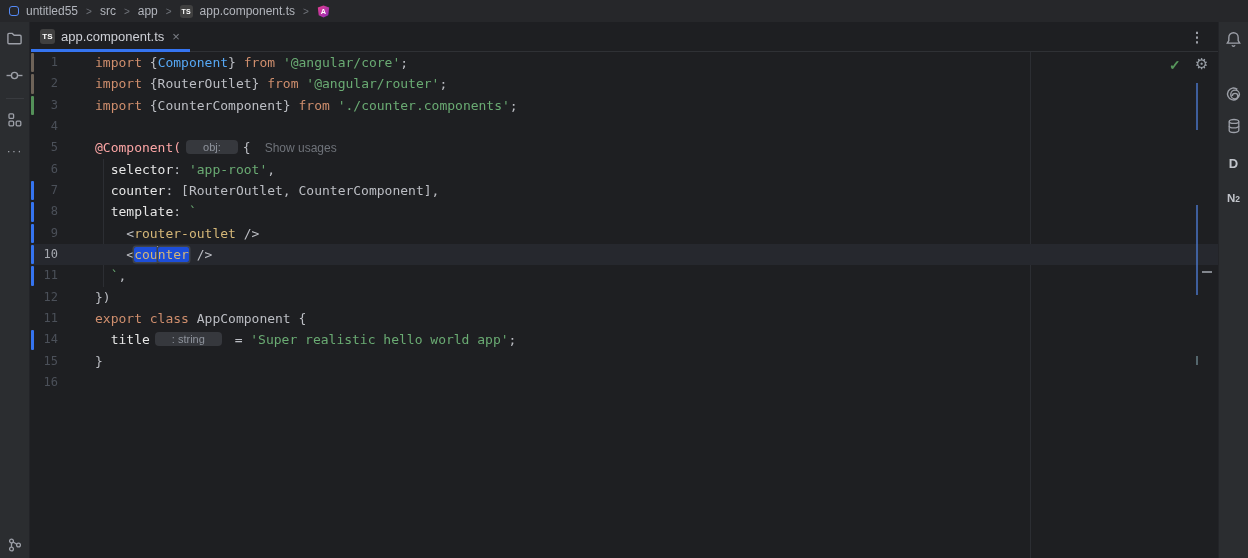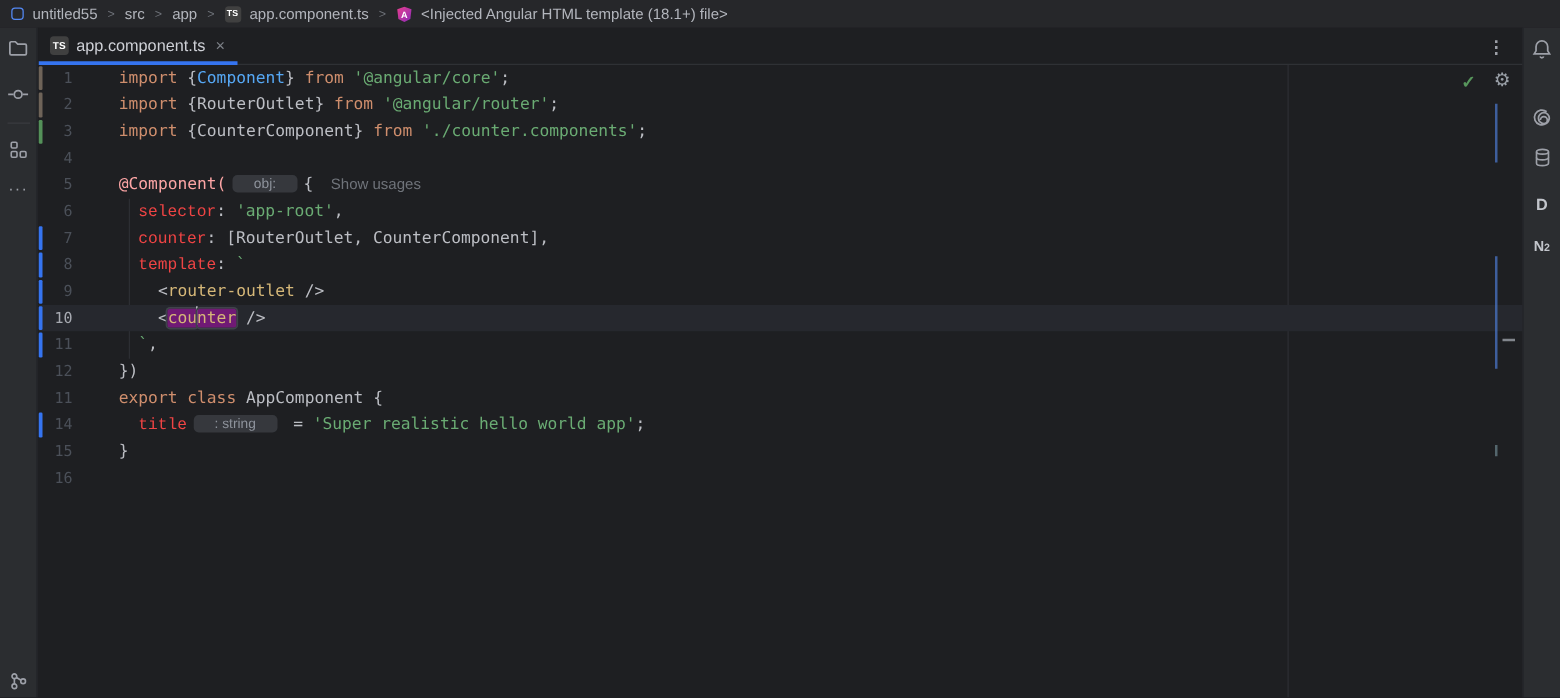--- a/index.html
+++ b/index.html
@@ -90,25 +90,25 @@
   .g-gray { background:#6e6358; }
   .lnum {
     position:absolute; left:0; width:27px; text-align:right;
     color:#4b5059; font-size:12px;
   }
   .line.active .lnum { color:#a6a9b0; }
   .codetext { position:absolute; left:64px; white-space:pre; }
   .tok.kw   { color:#cf8e6d; }
   .tok.cls  { color:#56a8f5; }
   .tok.str  { color:#6aab73; }
-  .tok.prop { color:#ef4444;font-family:Liberation Mono, monospace; }
+  .tok.prop { color:#e5e5e5; }
   .tok.deco { color:#fca5a5; }
   .tok.tag  { color:#d5b778; }
   .tok.pln  { color:#bcbec4; }
-  .tok.hl   { background:#701a75; border-radius:2px; box-shadow:0 0 0 1.5px #3f434a; }
+  .tok.hl   { background:#1d4ed8; border-radius:2px; box-shadow:0 0 0 1.5px #3f434a; }
   .pill {
     display:inline-block; background:#36383d; color:#8e939c;
     font-family:"Liberation Sans", sans-serif; font-size:11px; line-height:14px;
     border-radius:4px; padding:0 17px; margin:0 5px; vertical-align:1px;
   }
   .hint {
     color:#6f737a; font-family:"Liberation Sans", sans-serif; font-size:12px;
     margin-left:14px;
   }
   .caret {
@@ -150,21 +150,20 @@
   <svg class="ng-icon" viewBox="0 0 16 16">
     <defs>
       <linearGradient id="nggrad" x1="0" y1="0" x2="1" y2="1">
         <stop offset="0" stop-color="#e93e8f"></stop>
           <stop offset="1" stop-color="#8a2bb8"></stop>
       </linearGradient>
     </defs>
     <path d="M8 0.5 L15 3 L13.9 12.6 L8 15.5 L2.1 12.6 L1 3 Z" fill="url(#nggrad)"></path>
     <text x="8" y="11.2" text-anchor="middle" font-size="9" font-weight="bold" fill="#fff" font-family="Liberation Sans, sans-serif">A</text>
   </svg>
-  <span class="crumb">&lt;Injected Angular HTML template (18.1+) file&gt;</span>
 </div>
 
 <div class="stripe left">
   <div class="stripe-btn" style="margin-top:4px">
     <svg width="17" height="17" viewBox="0 0 16 16">
       <path d="M1.8 4.2 a1 1 0 0 1 1-1 h3.1 l1.8 1.8 h5.5 a1 1 0 0 1 1 1 v6 a1 1 0 0 1 -1 1 h-10.4 a1 1 0 0 1 -1 -1 z"></path>
     </svg>
   </div>
   <div class="stripe-btn" style="margin-top:13px">
     <svg width="17" height="17" viewBox="0 0 16 16">

